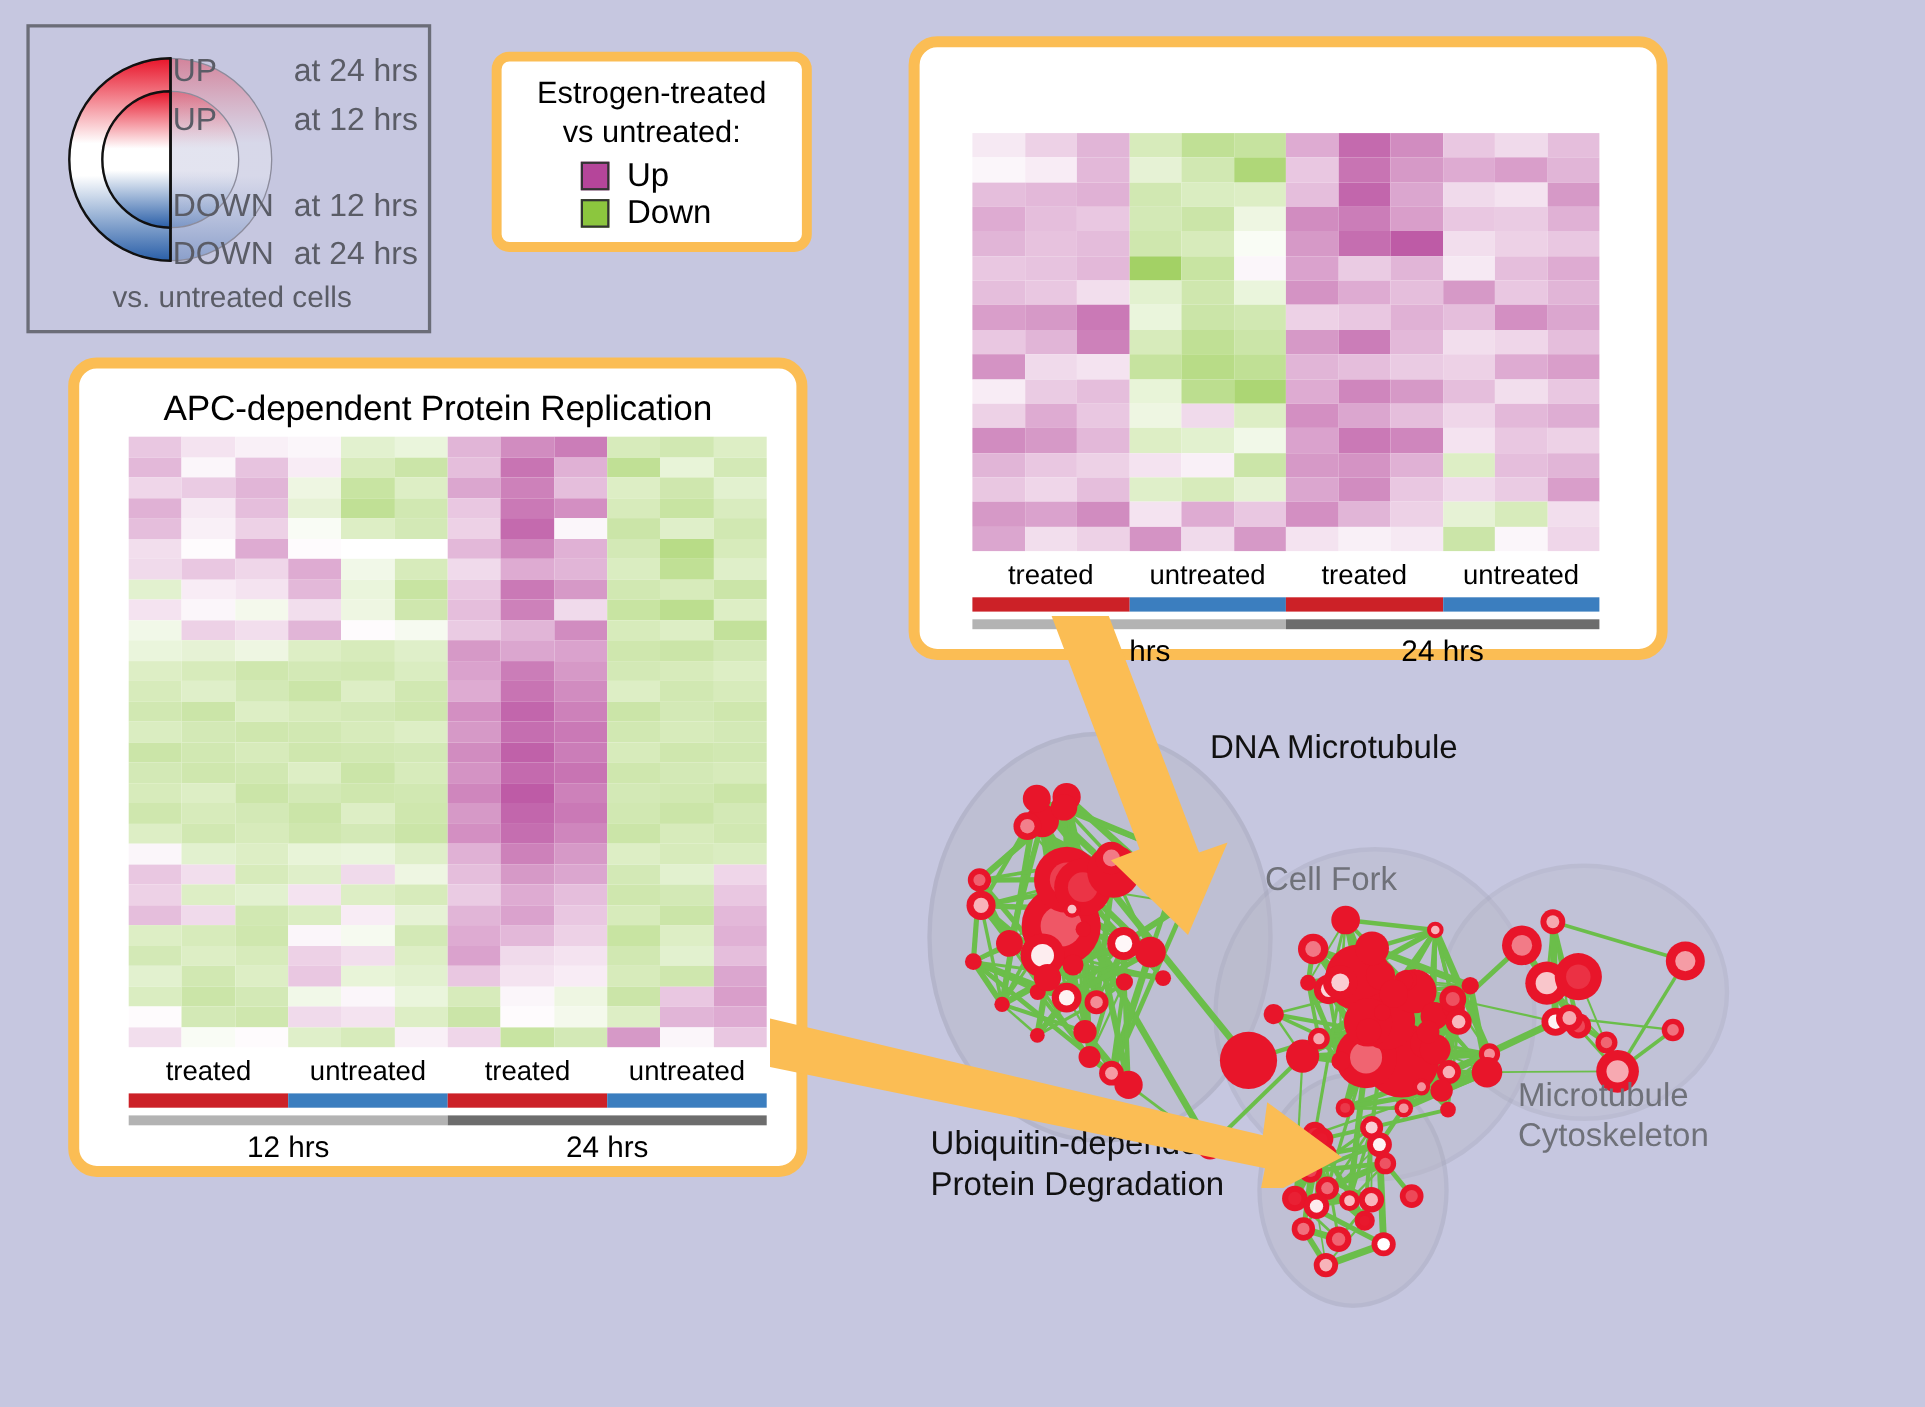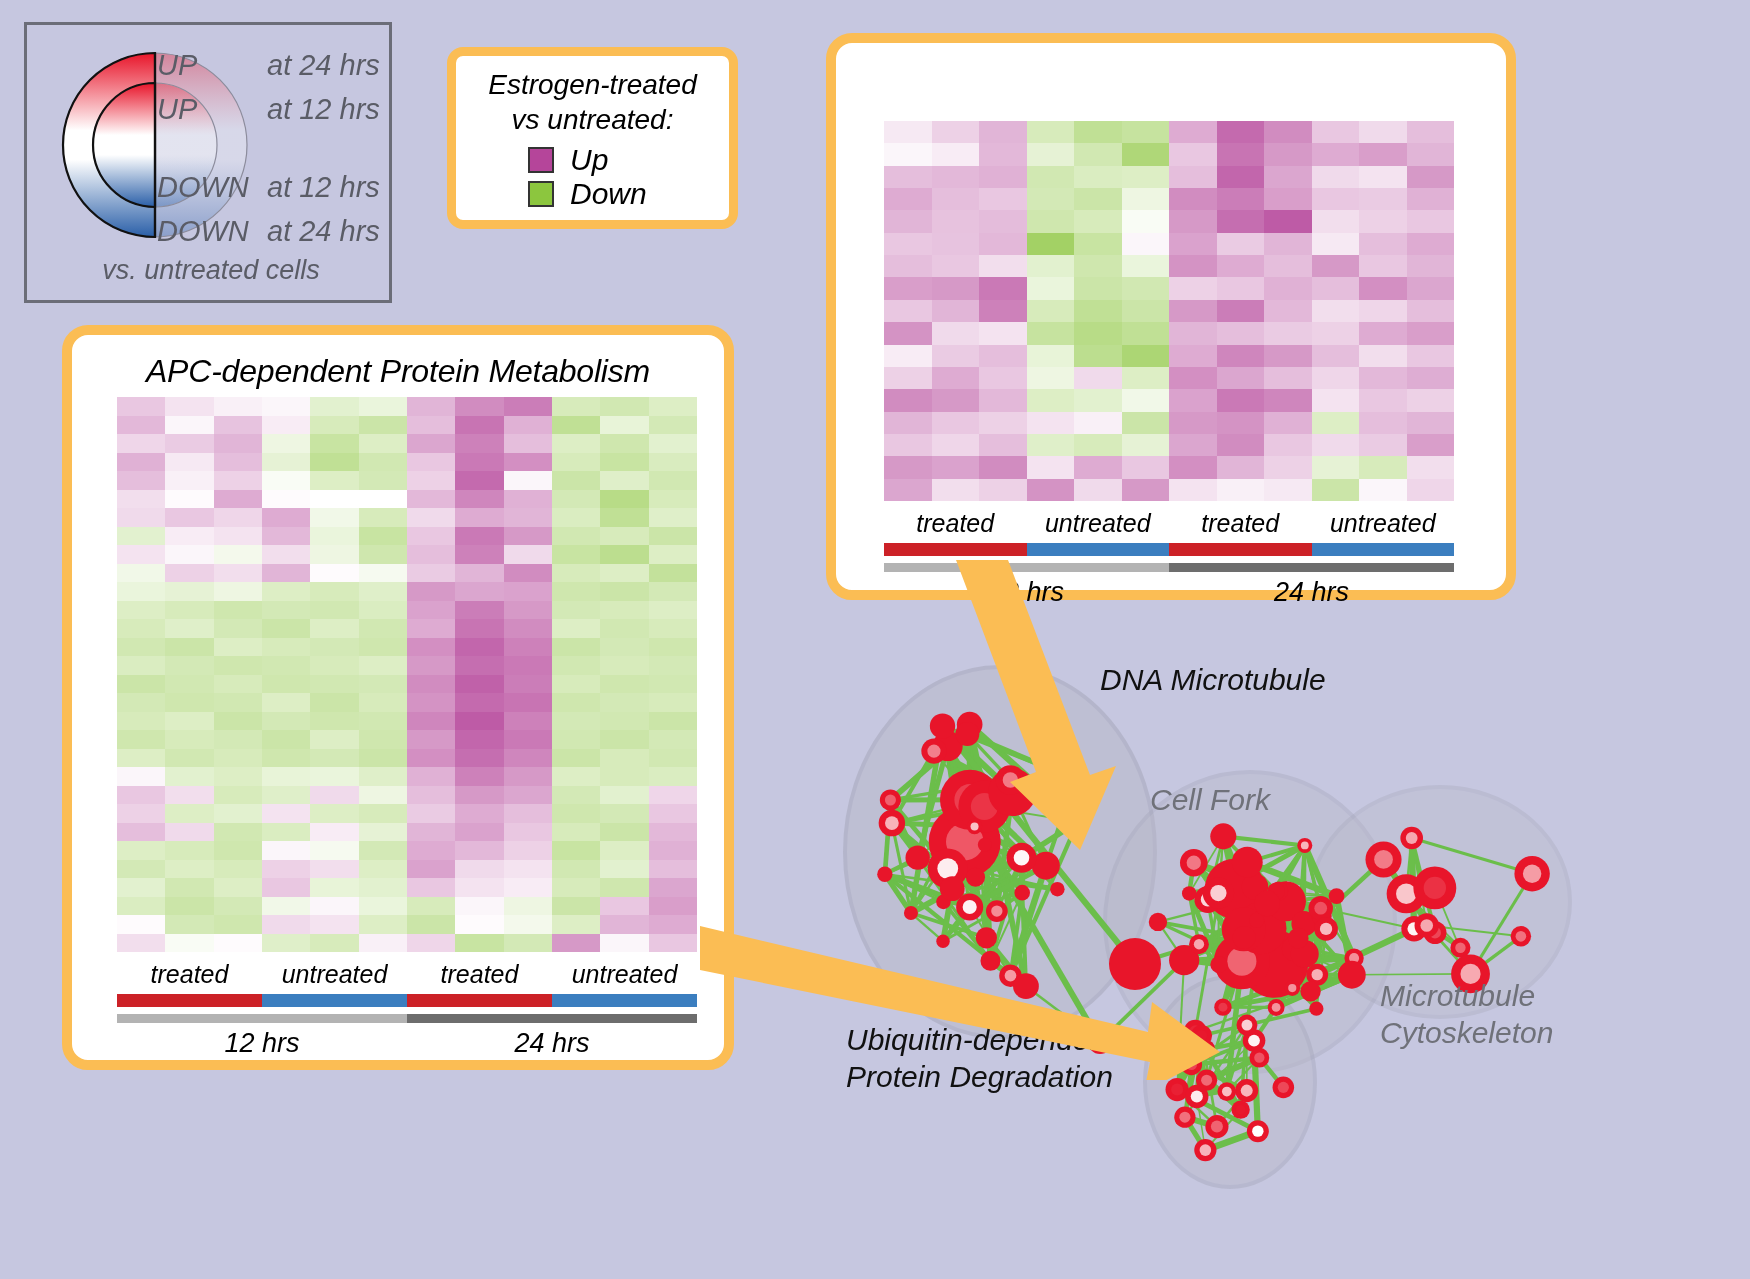--- a/index.html
+++ b/index.html
@@ -3,21 +3,21 @@
 <meta charset="utf-8">
 <style>
   html,body{margin:0;padding:0;}
   body{
     width:1750px;height:1279px;
     background:#c6c7e0;
     font-family:"Liberation Sans", sans-serif;
     overflow:hidden;
     position:relative;
   }
-  .fig{position:absolute;inset:0;font-style:italic;}
+  .fig{position:absolute;inset:0;}
 
   
   #key-box{
     position:absolute;left:24px;top:22px;width:368px;height:281px;
     background:#c6c7e0;border:3px solid #6b6d78;box-sizing:border-box;
   }
   #key-wheel{position:absolute;left:28px;top:20px;width:200px;height:200px;}
   .key-rows{position:absolute;left:130px;top:24px;width:240px;}
   .key-row{display:flex;align-items:baseline;height:44px;}
   .key-dir{width:110px;font-size:29px;color:#5a5c66;}
@@ -391,21 +391,21 @@
         <div style="background:#6d6d6d"></div>
       </div>
       <div class="time-labels">
         <div>12 hrs</div>
         <div>24 hrs</div>
       </div>
     </div>
   </div>
 
   <div class="hm-panel" id="panel-apc">
-    <div class="hm-title">APC-dependent Protein Metabolism</div>
+    <div class="hm-title">APC-dependent Protein Replication</div>
     <div class="hm-wrap" id="apc-grid">
       <div class="hm-grid" id="apc-cells" style="grid-template-columns: repeat(12, 1fr); grid-template-rows: repeat(30, 1fr);">
           <div class="hm-cell" style="background: rgb(233, 199, 225);"></div>
           <div class="hm-cell" style="background: rgb(244, 227, 240);"></div>
           <div class="hm-cell" style="background: rgb(249, 240, 247);"></div>
           <div class="hm-cell" style="background: rgb(251, 246, 250);"></div>
           <div class="hm-cell" style="background: rgb(226, 241, 207);"></div>
           <div class="hm-cell" style="background: rgb(234, 245, 220);"></div>
           <div class="hm-cell" style="background: rgb(225, 181, 215);"></div>
           <div class="hm-cell" style="background: rgb(209, 140, 192);"></div>

